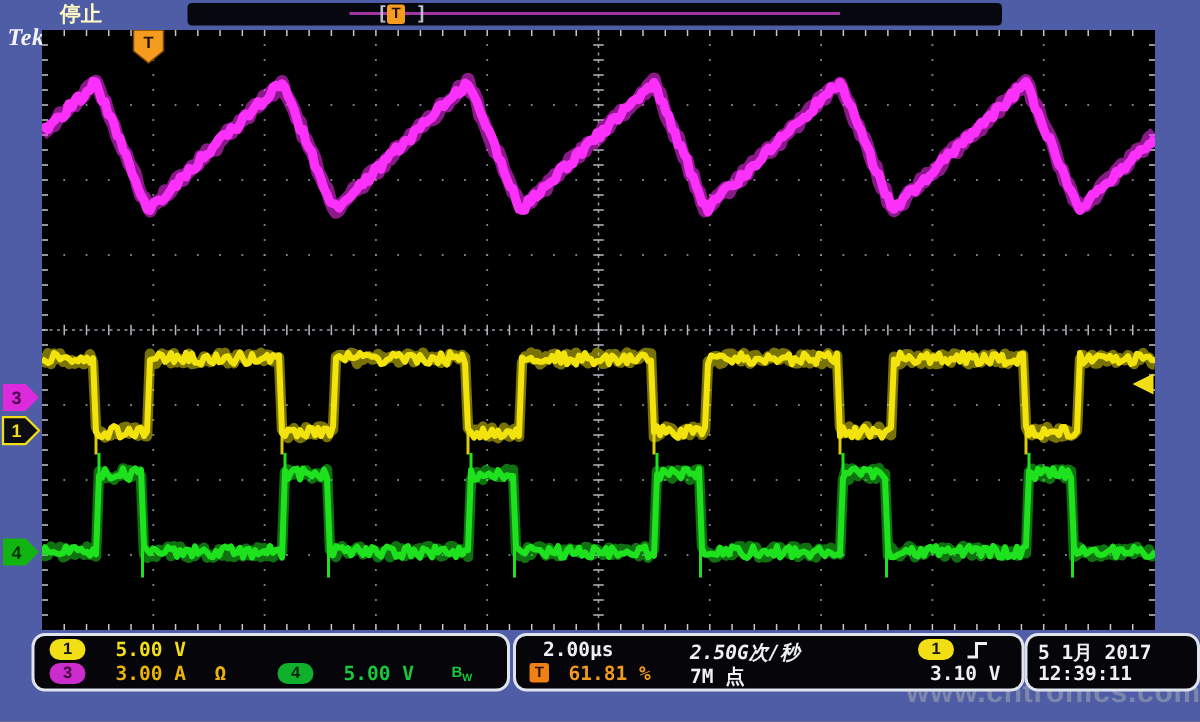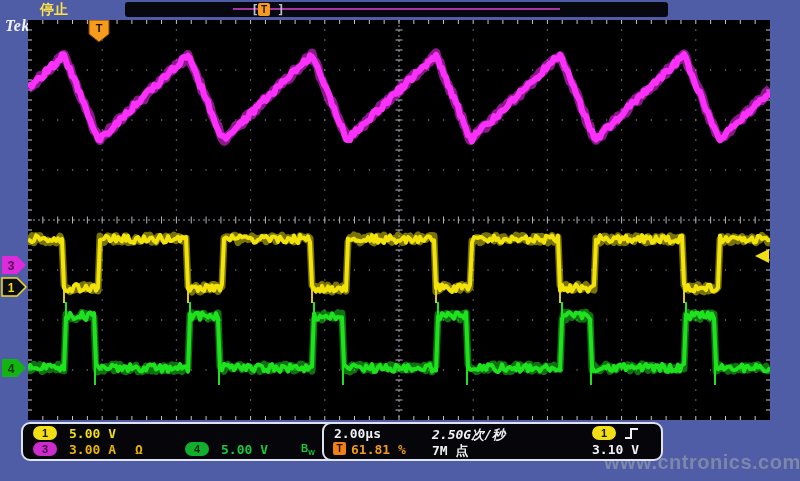--- a/index.html
+++ b/index.html
@@ -1,37 +1,37 @@
 <!DOCTYPE html>
 <html><head>
 <meta charset="utf-8">
 <style>
   html,body{margin:0;padding:0;}
   .screen{position:relative;width:800px;height:481px;background:#4e5da6;overflow:hidden;
           font-family:"Liberation Sans",sans-serif;}
   
   .tek-logo{position:absolute;left:5px;top:17px;color:#f4f4f8;font:bold italic 16px "Liberation Serif",serif;letter-spacing:0.5px;}
-  .acq-status{position:absolute;left:40px;top:1px;color:#fde047;font:bold 14px "Liberation Sans",sans-serif;}
+  .acq-status{position:absolute;left:40px;top:1px;color:#fef9c3;font:bold 14px "Liberation Sans",sans-serif;}
   .rec-bar{position:absolute;left:125px;top:2px;width:543px;height:15px;background:#07070f;border-radius:3px;}
   .rec-line{position:absolute;left:108px;top:6px;width:327px;height:2px;background:#a335a3;}
   .rec-bracket{position:absolute;top:0px;color:#b9bdcc;font:bold 13px "DejaVu Sans Mono",monospace;}
   .rec-bl{left:126px;} .rec-br{left:152px;}
   .rec-trig{position:absolute;left:133px;top:1px;width:12px;height:13px;background:#f59b1e;border-radius:2px;
             color:#241000;font:bold 10px/13px "Liberation Sans",sans-serif;text-align:center;}
   
   .graticule{position:absolute;left:28px;top:20px;width:742px;height:400px;background:#000;}
   .graticule svg{position:absolute;left:0;top:0;}
   #marker-rail{position:absolute;left:0;top:20px;}
   
   .sbox{position:absolute;top:422px;height:35px;background:#05050a;border:2px solid #dfe3ee;border-radius:9px;z-index:3;}
   .box-ch{left:21px;width:315px;}
-  .box-horiz{left:322px;width:337px;}
+  .box-horiz{left:342px;width:337px;}
   .box-date{left:683px;width:113px;}
   .srow{position:absolute;height:15px;white-space:nowrap;}
-  .sval{position:absolute;font:bold 13px "DejaVu Sans Mono",monospace;letter-spacing:0px;}
+  .sval{position:absolute;font:bold 13px "DejaVu Sans Mono",monospace;letter-spacing:0px;margin-left:8px;}
   .badge{position:absolute;width:24px;height:14px;border-radius:8px;text-align:center;
          font:bold 11px/14px "Liberation Sans",sans-serif;color:#151515;}
   .b-yellow{background:#f2de14;}
   .b-magenta{background:#cc2ccc;color:#45003f;}
   .b-green{background:#11b02c;color:#00240a;}
   .t-badge{position:absolute;width:13px;height:13px;background:#f07f14;border-radius:2px;
            color:#241000;font:bold 10px/13px "Liberation Sans",sans-serif;text-align:center;}
   .c-yellow{color:#f2de14;} .c-magenta{color:#eab308;} .c-green{color:#19c83c;}
   .c-white{color:#eef0f4;} .c-orange{color:#f29a1e;}
   .bw{font:bold 10px "Liberation Sans",sans-serif;}
@@ -1003,15 +1003,19 @@
       </svg>
     </div>
     <div class="srow" style="left:0;top:18px;width:100%;">
       <span class="t-badge" style="left:9px;top:0;">T</span>
       <span class="sval c-orange" style="left:27px;top:0;">61.81 %</span>
       <span class="sval c-white" style="left:108px;top:0;">7M 点</span>
       <span class="sval c-white" style="left:268px;top:0;">3.10 V</span>
     </div>
   </div>
 
+  <div class="sbox box-date">
+    <span class="date-line" style="top:2px;">5 1月 2017</span>
+    <span class="date-line" style="top:18px;">12:39:11</span>
+  </div>
 
   <div class="watermark">www.cntronics.com</div>
 </div>
 
 </body></html>

